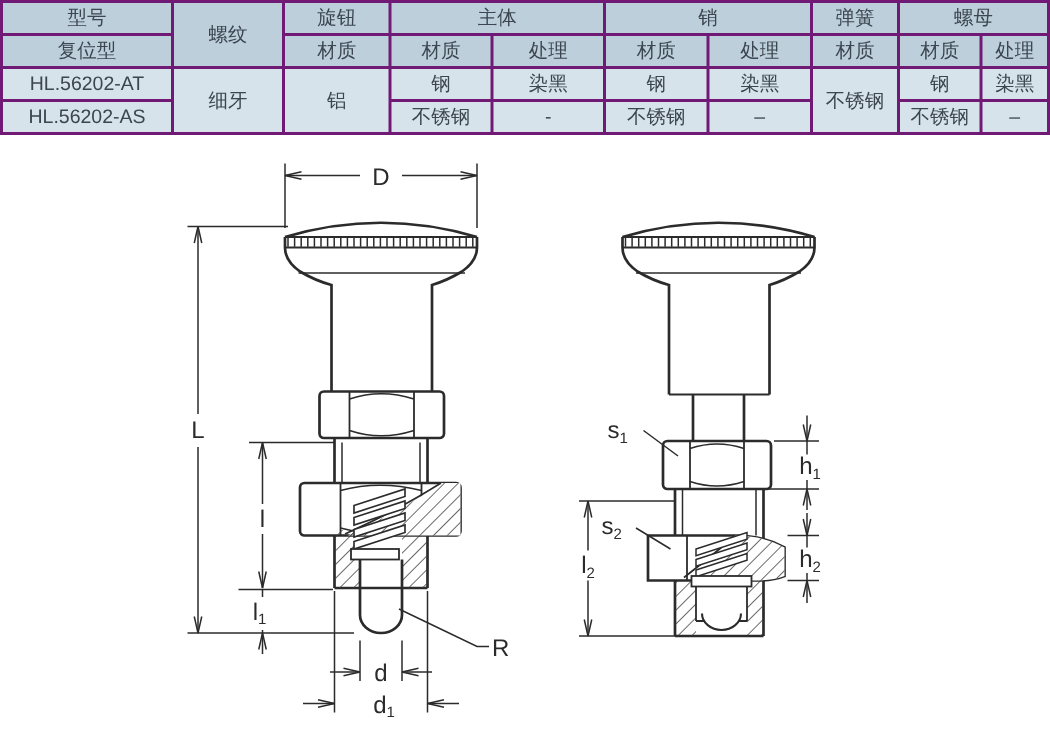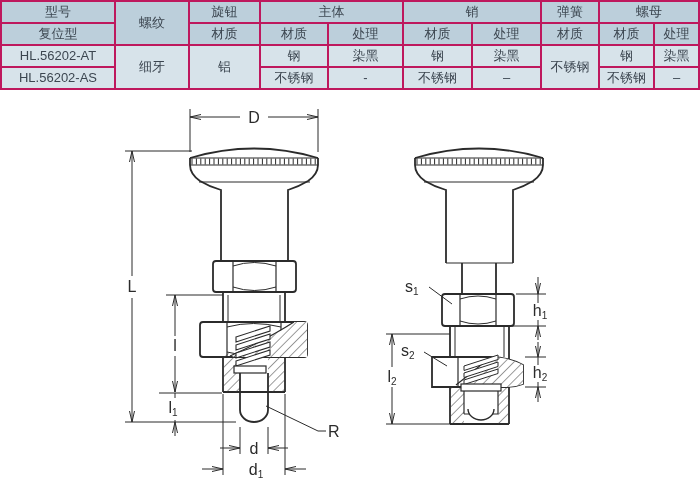--- a/index.html
+++ b/index.html
@@ -1,17 +1,17 @@
 <!DOCTYPE html>
 <html><head>
 <meta charset="utf-8">
 <style>
   html,body{margin:0;padding:0;background:#fff;}
   body{width:700px;height:493px;font-family:"Liberation Sans",sans-serif;position:relative;overflow:hidden;}
-  table.spec{border-collapse:separate;border-spacing:2px;width:700px;table-layout:fixed;background:#be185d;}
+  table.spec{border-collapse:separate;border-spacing:2px;width:700px;table-layout:fixed;background:#701a75;}
   table.spec td{text-align:center;vertical-align:middle;padding:0;height:20px;
     font-size:13px;color:#3c4650;font-family:"Liberation Sans",sans-serif;line-height:1.1;}
   td.hc{background:#bccfdb;}
   td.dc{background:#d7e3ea;}
   .drawing-wrap{position:absolute;left:0;top:94px;width:700px;height:399px;}
   svg text{font-family:"Liberation Sans",sans-serif;fill:#2b2b2b;}
   .lbl{font-size:16px;}
   .sub{font-size:10px;}
 </style>
 </head>

